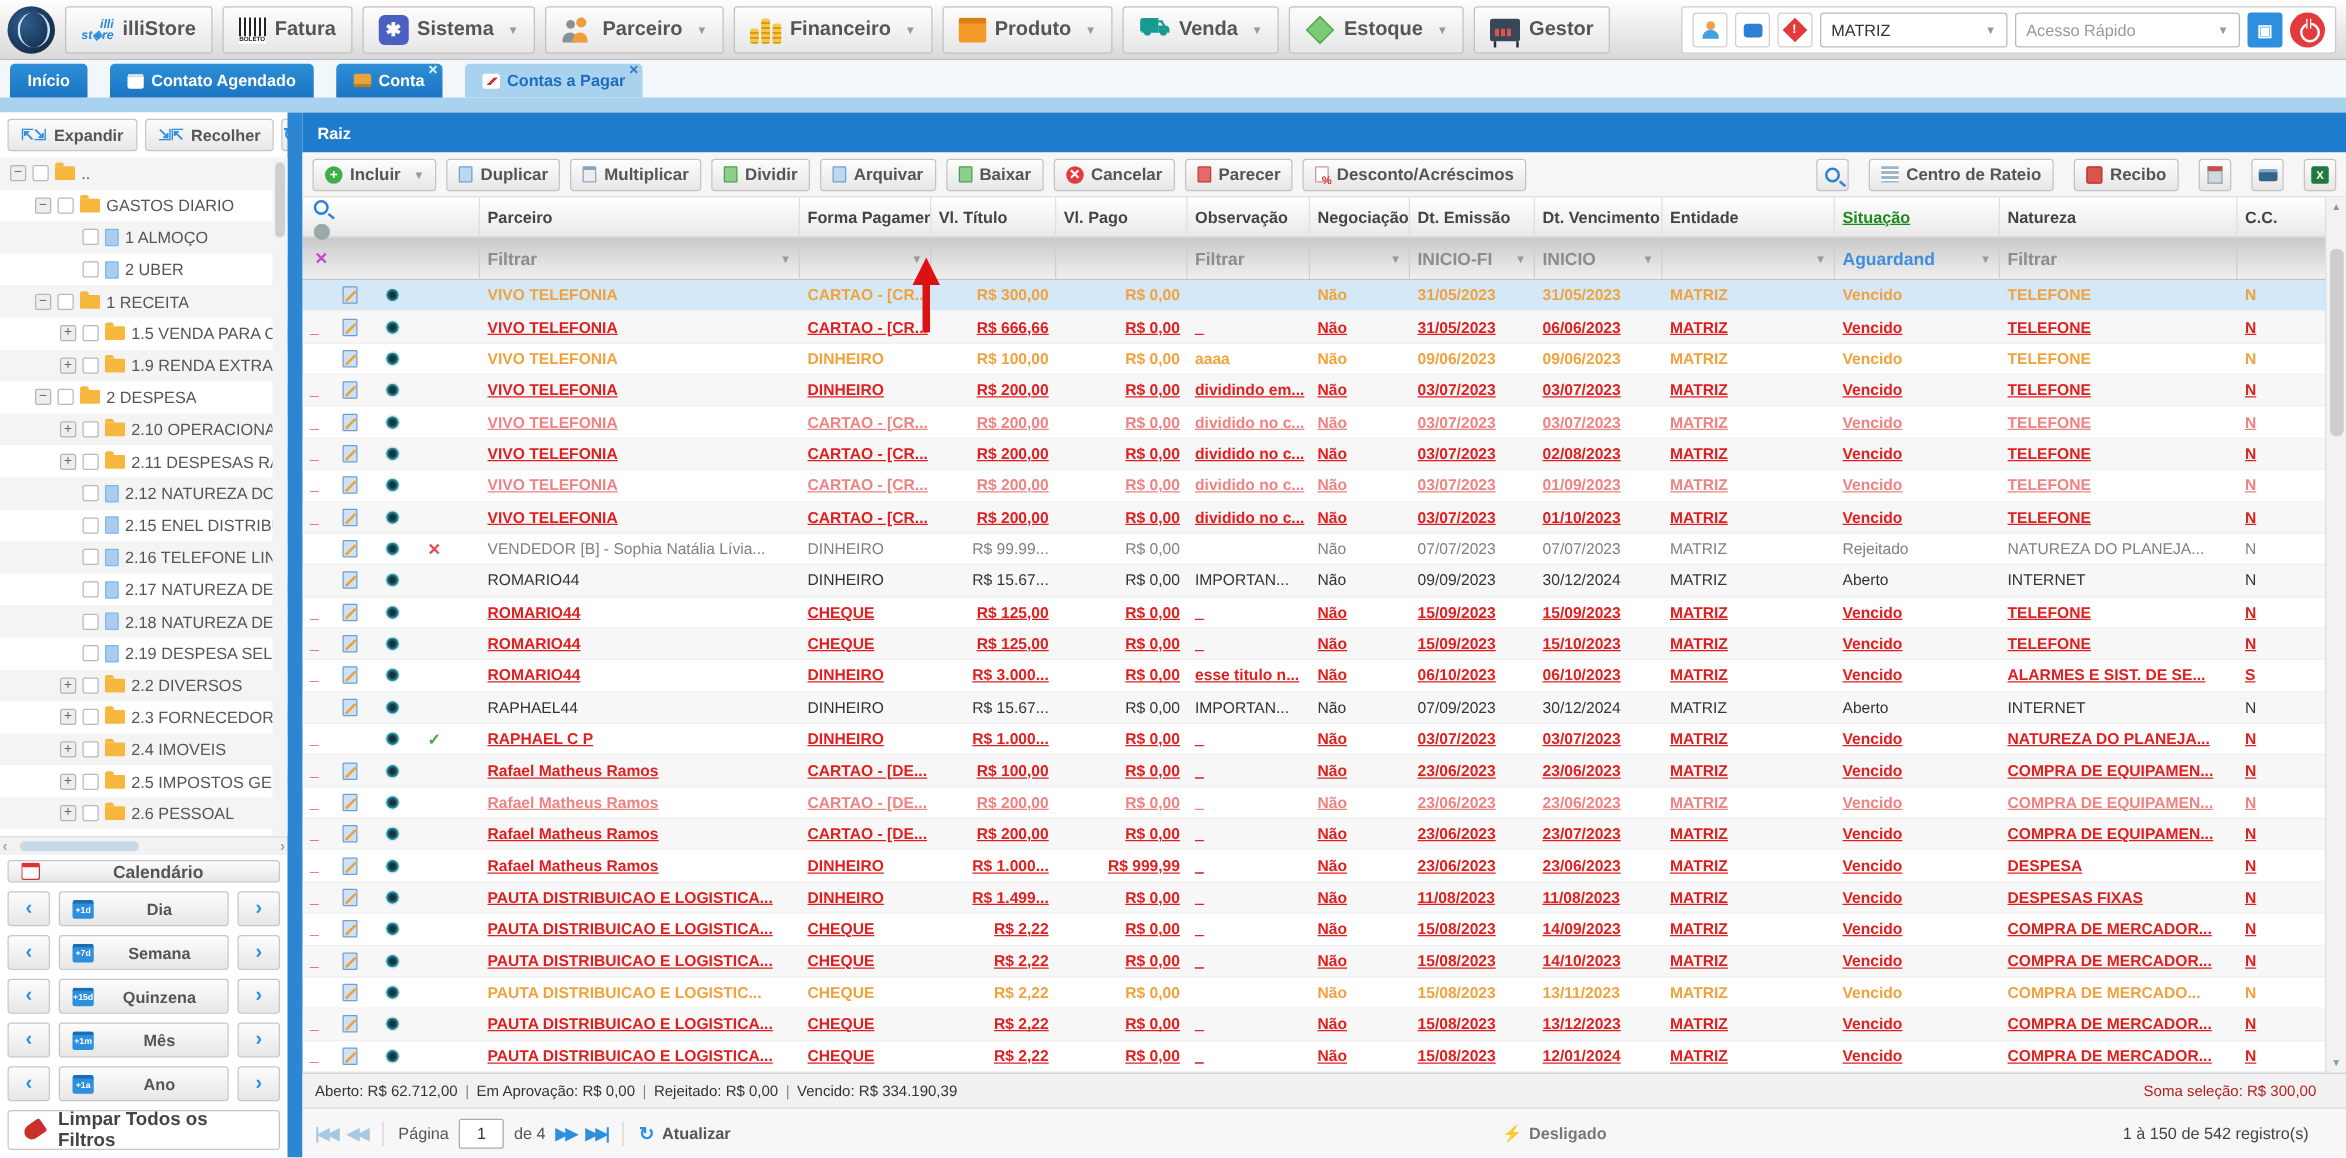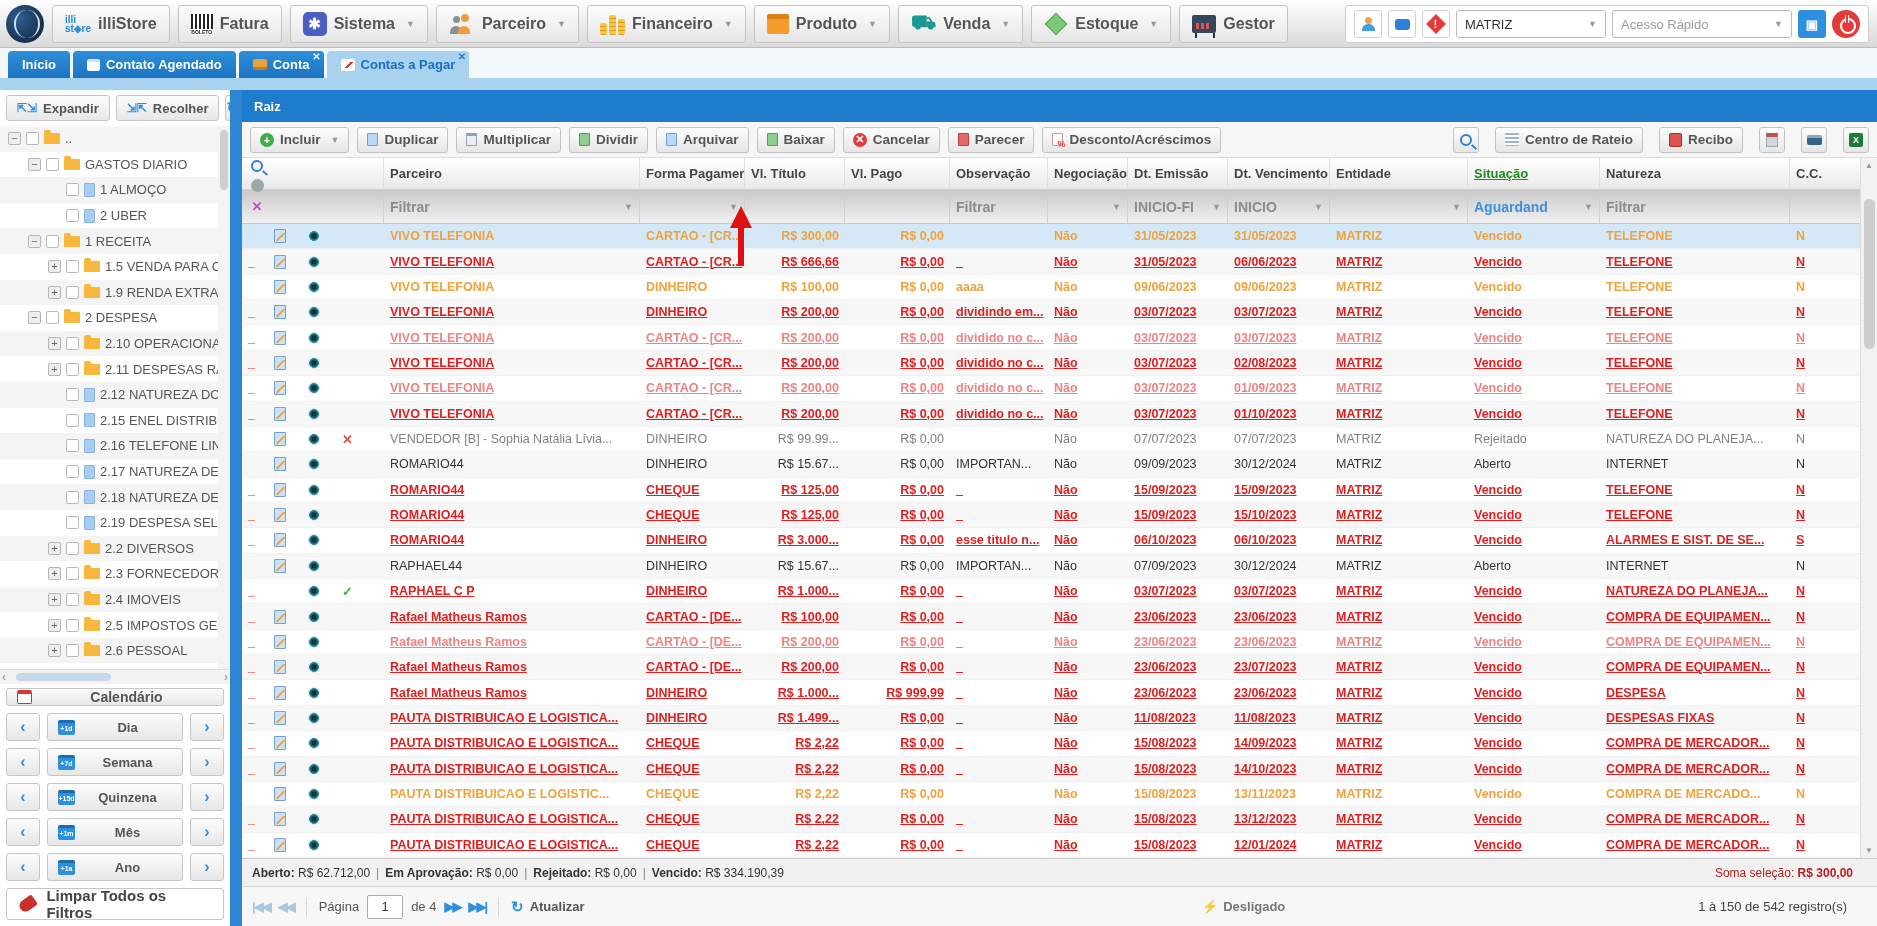--- a/index.html
+++ b/index.html
@@ -3,21 +3,21 @@
 <meta charset="utf-8">
 <style>
   *{margin:0;padding:0;box-sizing:border-box}
   html,body{width:1877px;height:926px;overflow:hidden;font-family:"Liberation Sans",sans-serif;background:#fff}
   .caret{font-size:9px;color:#999;margin-left:4px}
   
   .topbar{height:48px;display:flex;align-items:center;gap:8px;padding:0 6px;background:linear-gradient(#fefefe,#d9d9d9);border-bottom:1px solid #bdbdbd;position:relative}
   .logo{width:38px;height:38px;border-radius:50%;background:radial-gradient(circle at 35% 35%,#2e5f8f,#16304e 70%);position:relative;flex:0 0 auto}
   .logo:before{content:"";position:absolute;left:8px;top:5px;width:22px;height:28px;border-left:2px solid #cfe3f5;border-right:2px solid #cfe3f5;border-radius:50%}
   .mbtn{height:38px;display:inline-flex;align-items:center;gap:7px;padding:0 12px;background:linear-gradient(#fdfdfd,#e6e6e6);border:1px solid #c3c3c3;border-radius:3px;font-size:16px;font-weight:bold;color:#555;cursor:pointer}
-  .illi{display:inline-block;font-size:10px;line-height:9px;font-weight:bold;color:#2b89d9;text-align:left}
+  .illi{display:inline-block;font-size:10px;line-height:9px;font-weight:bold;color:#2b89d9;font-style:italic;text-align:right}
   .barcode{width:22px;height:20px;background:repeating-linear-gradient(90deg,#222 0 2px,#fff 2px 4px);position:relative}
   .barcode:after{content:"BOLETO";position:absolute;bottom:-1px;left:0;right:0;background:#fff;font-size:5px;font-style:normal;font-weight:bold;color:#222;text-align:center}
   .ic-gear{width:24px;height:24px;background:#4a5fc1;border-radius:5px;color:#fff;display:inline-flex;align-items:center;justify-content:center;font-size:15px}
   .ic-gear:before{content:"✱"}
   .ic-people{position:relative;width:26px;height:20px}
   .ic-people:before,.ic-people:after{content:"";position:absolute;bottom:0;width:12px;height:8px;border-radius:6px 6px 0 0}
   .ic-people:before{left:1px;background:#8a9097}
   .ic-people:after{left:9px;background:#f09d3c}
   .ic-people i{position:absolute;top:0;left:12px;width:8px;height:8px;border-radius:50%;background:#f09d3c}
   .ic-people b{position:absolute;top:2px;left:4px;width:7px;height:7px;border-radius:50%;background:#8a9097}
@@ -38,21 +38,21 @@
   .ic-chat:after{content:"";position:absolute;bottom:-4px;left:2px;border:4px solid transparent;border-top-color:#2f7fd6}
   .ic-alert{width:14px;height:14px;background:#e33b3b;transform:rotate(45deg);display:inline-flex;align-items:center;justify-content:center}
   .ic-alert i{transform:rotate(-45deg);color:#fff;font-weight:bold;font-size:10px;font-style:normal}
   .tsel{height:28px;border:1px solid #bbb;border-radius:3px;background:#fff;display:inline-flex;align-items:center;justify-content:space-between;padding:0 8px;font-size:13px;color:#333;cursor:pointer}
   .tsel.quick{color:#999}
   .bluebtn{width:28px;height:28px;border-radius:3px;background:#2f8fdf;color:#fff;display:inline-flex;align-items:center;justify-content:center;font-weight:bold;font-size:13px;cursor:pointer}
   .pwrbtn{width:28px;height:28px;border-radius:50%;background:#e33b3b;position:relative;cursor:pointer}
   .pwrbtn:before{content:"";position:absolute;top:8px;left:8px;width:12px;height:12px;border:2px solid #fff;border-radius:50%}
   .pwrbtn:after{content:"";position:absolute;top:5px;left:13px;width:2px;height:8px;background:#e33b3b;border-left:1px solid #fff;border-right:1px solid #fff}
   
-  .tabbar{height:30px;background:#f2f7fb;display:flex;align-items:flex-end;padding-left:8px;gap:3px}
+  .tabbar{height:30px;background:#f2f7fb;display:flex;align-items:flex-end;padding-left:8px;gap:18px}
   .tab{height:27px;display:inline-flex;align-items:center;gap:6px;padding:0 14px;background:linear-gradient(#2e8fd8,#1b74c2);border-radius:4px 4px 0 0;color:#fff;font-size:13px;font-weight:bold;cursor:pointer;position:relative}
   .tab.active{background:#a9d2ee;color:#1b6fbd}
   .tab .x{position:absolute;top:1px;right:3px;font-size:10px;line-height:10px;color:#eaf4fc;cursor:pointer}
   .tab.active .x{color:#2b7cc4}
   .ti-cal{width:13px;height:12px;background:#fff;border-radius:2px;border-top:3px solid #d9dee3;display:inline-block}
   .ti-wallet{width:14px;height:11px;background:#e8a33d;border-radius:2px;border-bottom:3px solid #b97f22;display:inline-block}
   .ti-chart{width:14px;height:12px;background:#fff;border-radius:2px;position:relative;display:inline-block}
   .ti-chart:before{content:"";position:absolute;left:2px;top:3px;width:10px;height:6px;background:linear-gradient(135deg,transparent 45%,#d33 45%,#d33 65%,transparent 65%)}
   .understrip{height:12px;background:#a9d2ee}
   
@@ -147,21 +147,21 @@
   .row.r .t{color:#e02020;text-decoration:underline}
   .row.rl .t{color:#ee8383;text-decoration:underline}
   .row.k .t{color:#333;font-weight:normal;text-decoration:none}
   .row.g .t{color:#808080;font-weight:normal;text-decoration:none}
   .vscroll-main{position:absolute;right:0;top:0;bottom:0;width:17px;background:#f2f2f2;border-left:1px solid #ddd;display:flex;flex-direction:column;align-items:center;z-index:6}
   .vscroll-main .a{font-size:8px;color:#8a98a5;padding:3px 0}
   .vthumb{width:11px;height:150px;background:#cdcdcd;border-radius:5px;margin-top:26px;cursor:pointer}
   .arrow-annot{position:absolute;left:485px;top:48px;z-index:9;pointer-events:none}
   
   .sumbar{height:28px;background:#f1f1f1;border-top:1px solid #ccc;display:flex;align-items:center;padding:0 10px;font-size:12px;color:#333}
-  .sumbar b{font-weight:bold}
+  .sumbar b{font-weight:normal}
   .sumbar .sep{color:#888;margin:0 6px}
   .soma{margin-left:auto;color:#b91c1c;padding-right:14px}
   .pagebar{height:40px;background:#f7f7f7;border-top:1px solid #d8d8d8;display:flex;align-items:center;padding:0 10px;font-size:13px;color:#555;gap:8px}
   .pgic{font-size:13px;font-weight:bold;cursor:pointer;letter-spacing:-2px}
   .pgic.dis{color:#a8c8e2}
   .pgic.en{color:#2f8fdf}
   .vline{width:1px;height:20px;background:#d5d5d5;margin:0 4px}
   .pginput{width:36px;height:24px;border:1px solid #aaa;border-radius:2px;text-align:center;font-size:13px;color:#333;background:#fff}
   .atual{display:flex;align-items:center;gap:6px;color:#555;font-weight:bold;cursor:pointer}
   .atual .r{color:#2f8fdf;font-size:15px}

